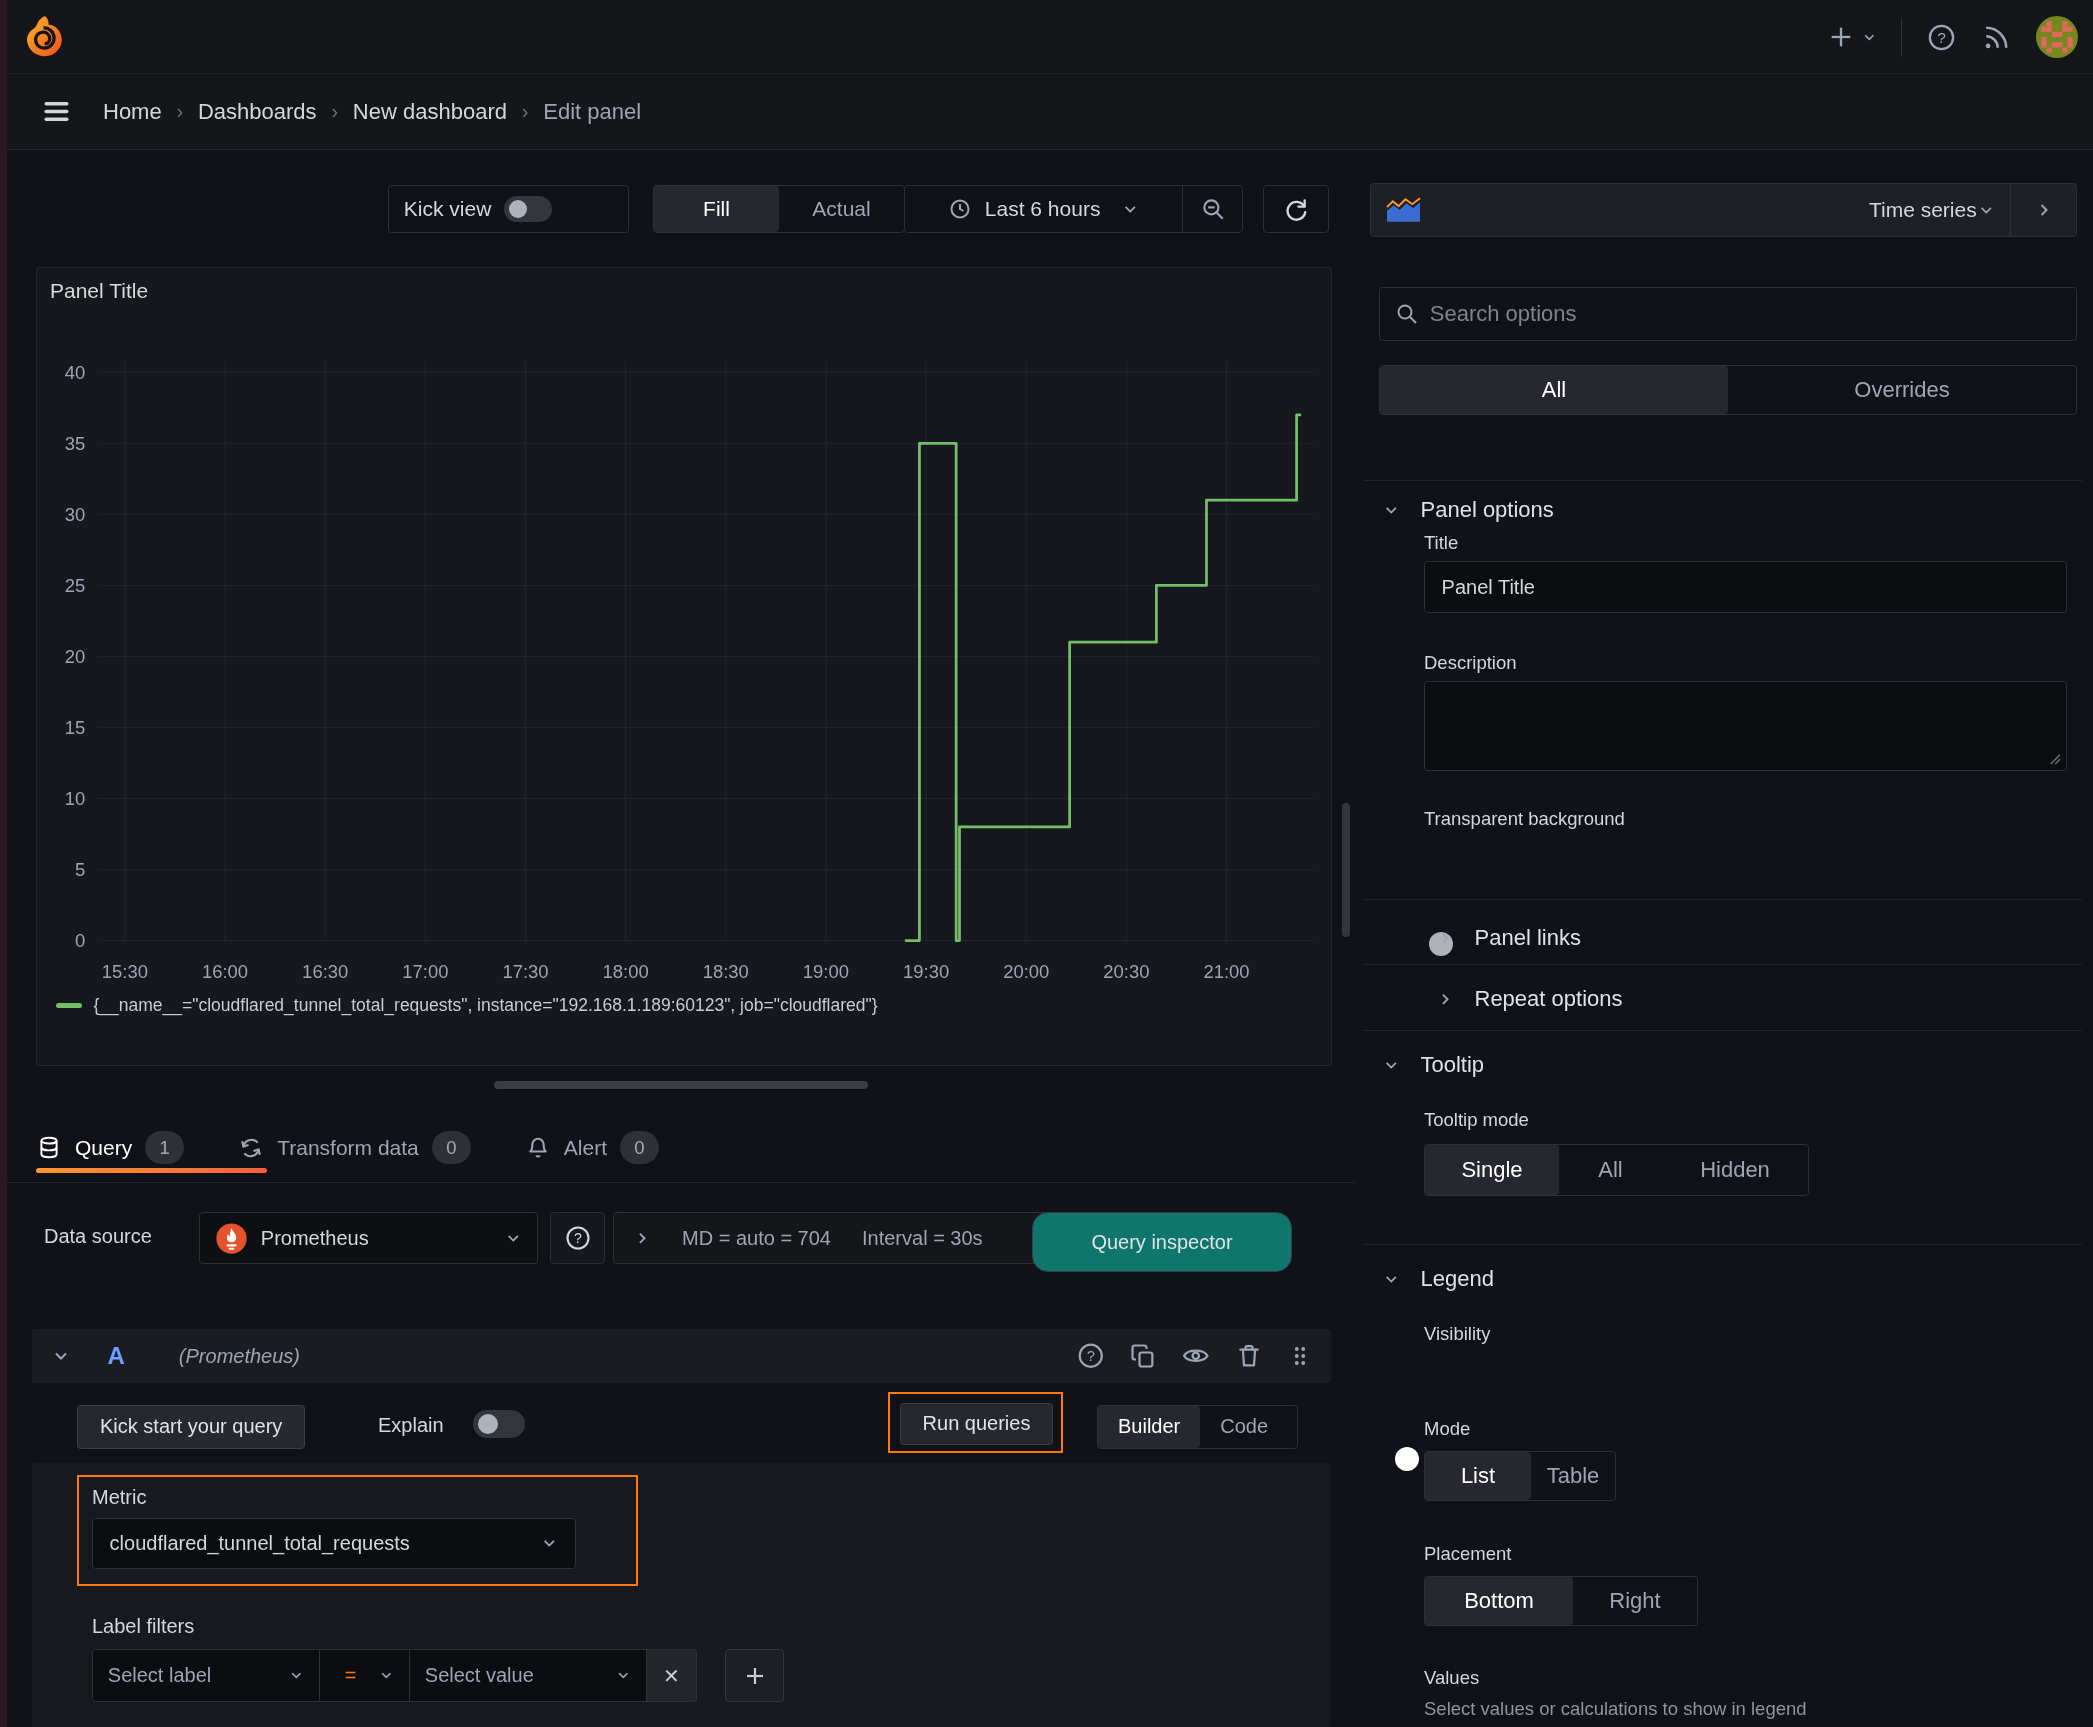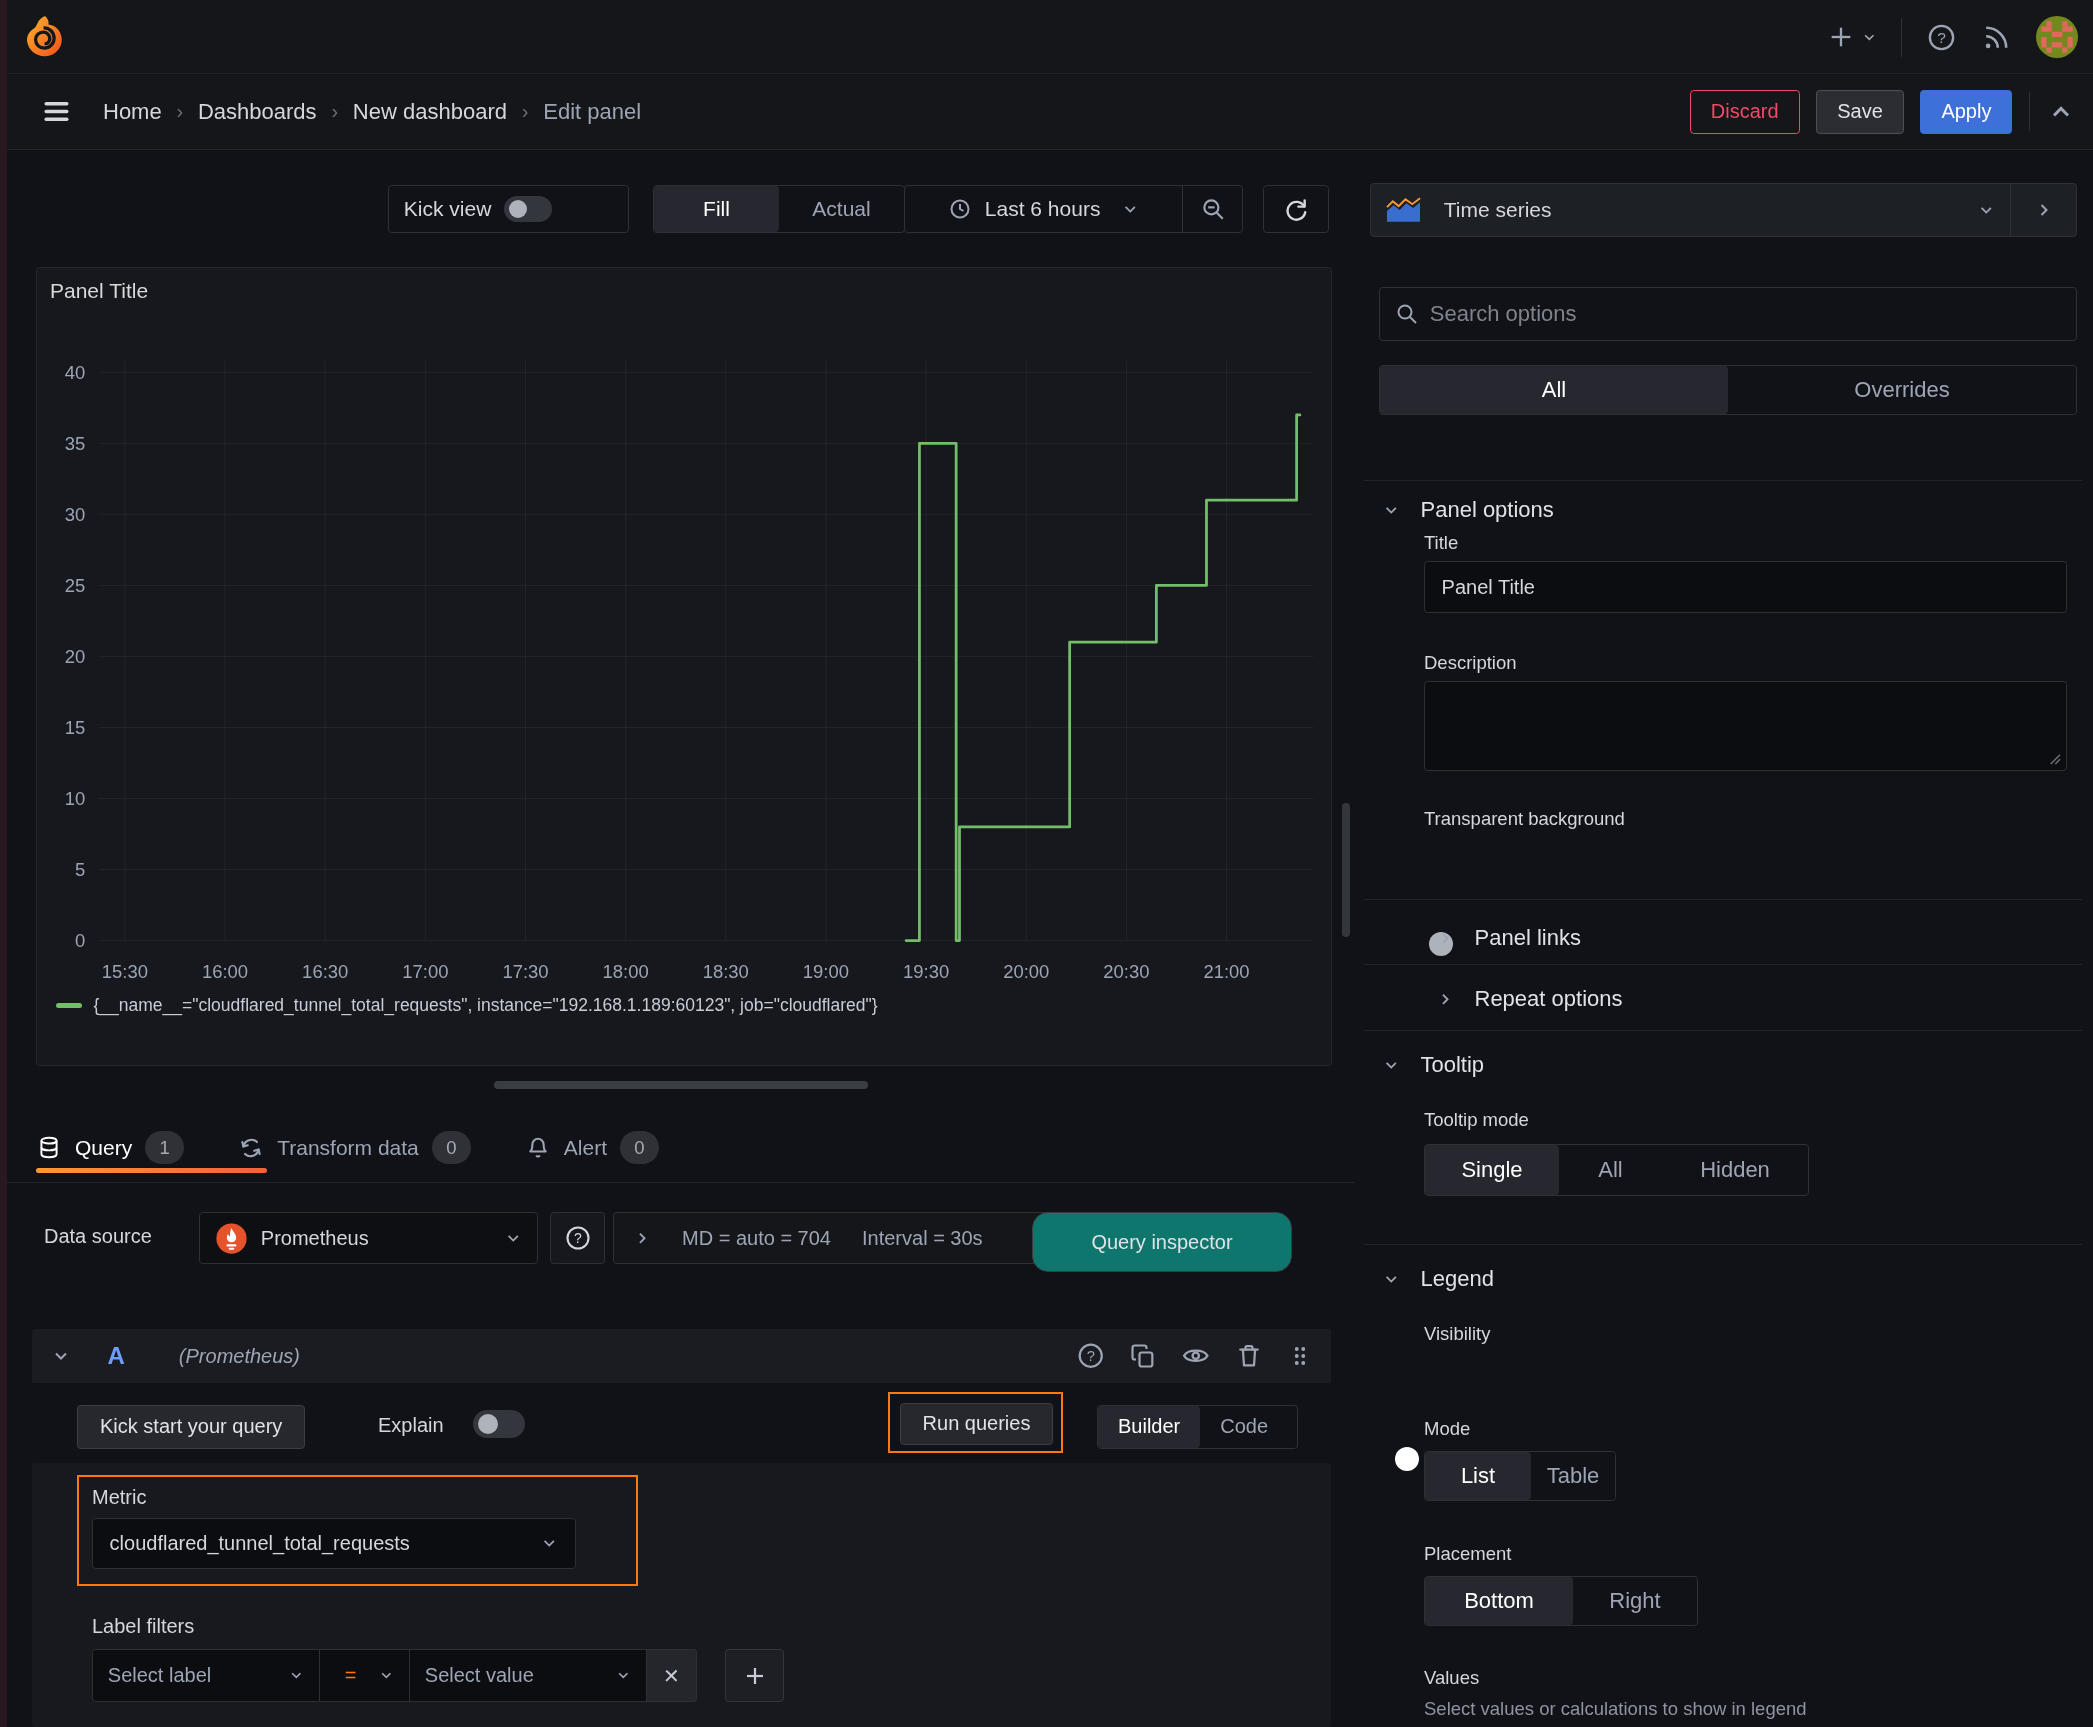--- a/index.html
+++ b/index.html
@@ -130,21 +130,21 @@
     align-items:center; padding:0 14.8px; gap:11px; font-size:20px; color:#9da5b5; }
   .f-box.first { border-radius:3.7px 0 0 3.7px; }
   .f-box + .f-box { border-left:none; }
   .f-eq { color:#ff780a; }
   .f-x { background:#24262c; color:#c7ccd6; border-radius:0 3.7px 3.7px 0; justify-content:center; cursor:pointer; }
   #add-filter-btn { margin-left:28px; width:59px; height:53px; background:#1d1f24; border:0.9px solid #33363c;
     border-radius:3.7px; color:#c7ccd6; display:flex; align-items:center; justify-content:center; cursor:pointer; }
 
   
   #sb-viz { left:1370px; top:183px; width:707px; height:54px; background:#1d2025; overflow:hidden; }
-  #sb-viz .main-cell { flex:1; display:flex; align-items:center; gap:23px; padding:0 14.8px; height:100%; }
+  #sb-viz .main-cell { flex:1; display:flex; align-items:center; gap:0; padding:0 14.8px; height:100%;text-align:right; }
   #sb-viz .name { font-size:21px; color:#d5d7dd; }
   #sb-viz .open-cell { width:66px; height:100%; border-left:0.9px solid #2e3036;
     display:flex; align-items:center; justify-content:center; }
   #sb-search { left:1379px; top:287px; width:698px; height:54px; padding:0 14.8px; gap:11px; }
   #sb-search input { flex:1; background:transparent; border:none; outline:none; color:#9da5b5;
     font-size:22px; font-family:inherit; }
   #sb-search input::placeholder { color:#7e838c; }
   #sb-tabs { left:1379px; top:365px; width:698px; height:50px; overflow:hidden; }
   #sb-tabs .cell { width:50%; font-size:22px; height:100%; }
   .sb-div { left:1364px; width:718px; height:0.9px; background:#22242a; }
@@ -234,31 +234,20 @@
     </svg>
   </span>
   <span class="crumb">Home</span>
   <span class="crumb-sep">›</span>
   <span class="crumb">Dashboards</span>
   <span class="crumb-sep">›</span>
   <span class="crumb">New dashboard</span>
   <span class="crumb-sep">›</span>
   <span class="crumb dim">Edit panel</span>
 
-  <div id="nav-actions">
-    <button class="btn btn-discard">Discard</button>
-    <button class="btn btn-save">Save</button>
-    <button class="btn btn-apply">Apply</button>
-    <div class="vdiv"></div>
-    <span class="tb-icon">
-      <svg width="28" height="28" viewBox="0 0 24 24" stroke="currentColor" stroke-width="2.6" fill="none">
-          <polyline points="6 15 12 9 18 15"></polyline>
-        </svg>
-    </span>
-  </div>
 </nav>
 
 
 <div class="abs ctl vt" id="g-tableview">
   <span style="font-size:21px;">Kick view</span>
   <span class="toggle" style="width:48px;height:26px;">
     <span class="knob" style="width:18.5px;height:18.5px;"></span>
   </span>
 </div>
 

